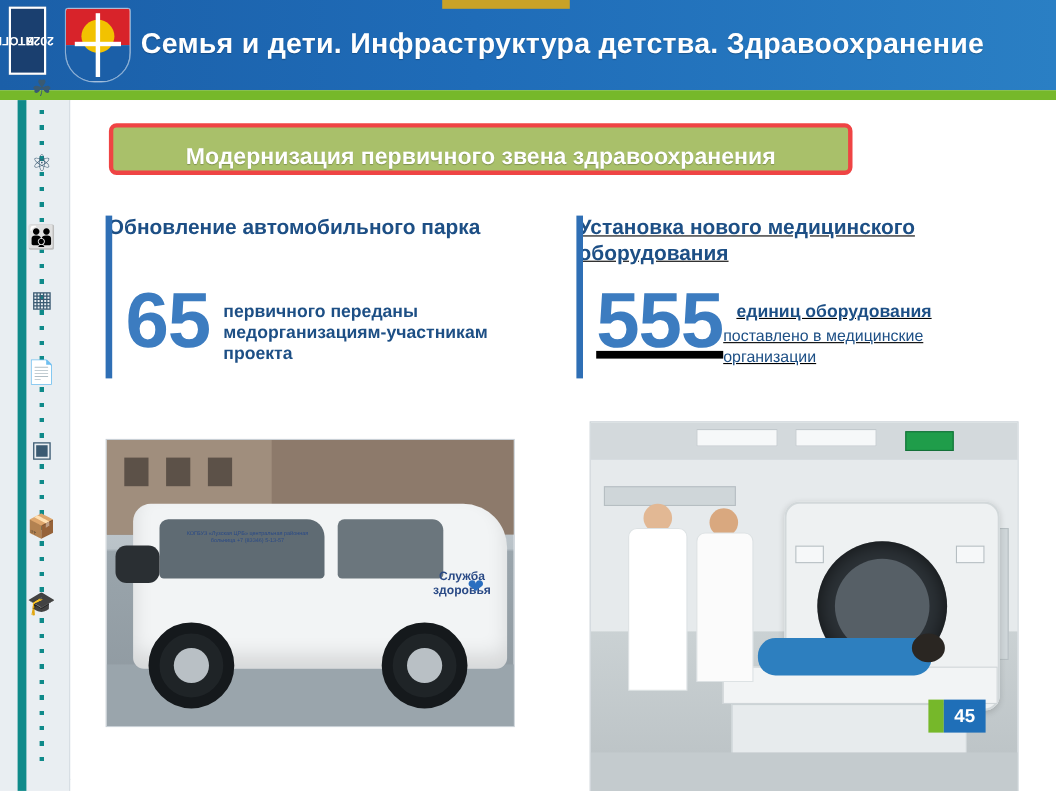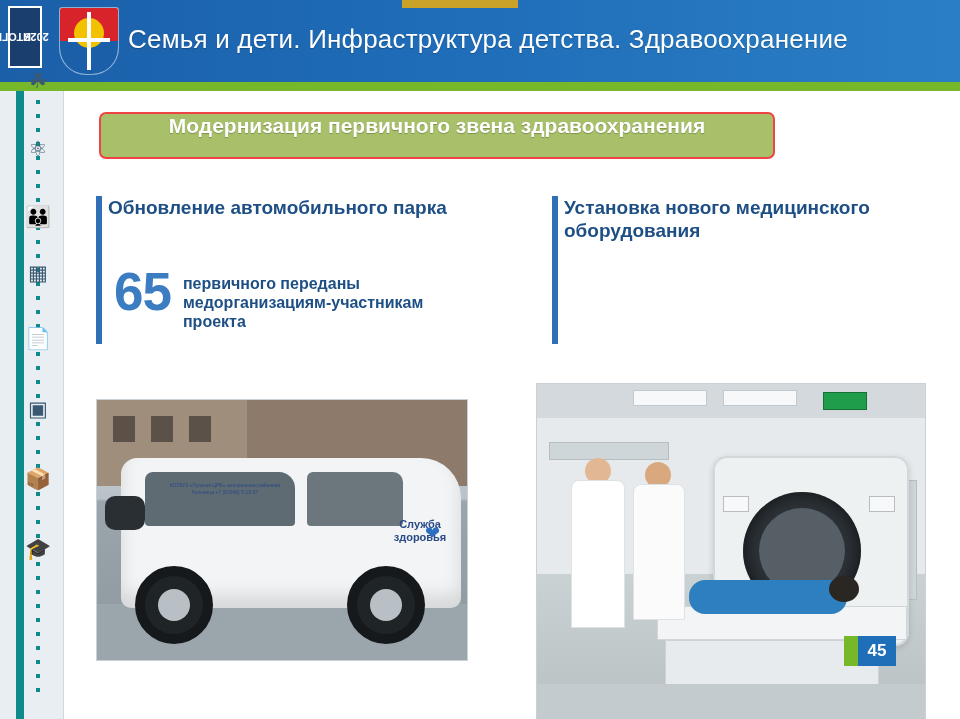--- a/index.html
+++ b/index.html
@@ -28,21 +28,21 @@
     position: absolute;
     left: 0; top: 82px;
     width: 960px; height: 9px;
     background: #76b82a;
   }
   .header-title {
     position: absolute;
     left: 128px; top: 24px;
     color: #ffffff;
     font-size: 26px;
-    font-weight: normal;
+    font-weight: bold;
     letter-spacing: 0.2px;
     white-space: nowrap;
     text-shadow: 0 1px 1px rgba(0,0,0,.25);
   }
 
   
   .top-nub {
     position: absolute;
     left: 402px; top: 0;
     width: 116px; height: 8px;
@@ -144,41 +144,41 @@
     width: 896px; height: 628px;
     background: #ffffff;
   }
 
   
   .subtitle-bar {
     position: absolute;
     left: 35px; top: 21px;
     width: 676px; height: 47px;
     background: #a9c06a;
-    border: 2px solid #ef4444;
+    border: 4px solid #ef4444;
     border-radius: 7px;
     display: flex;
-    align-items: flex-start;
+    align-items: flex-end;
     justify-content: center;
   }
   .subtitle-bar .txt {
     color: #ffffff;
     font-size: 21px;
     font-weight: bold;
     text-shadow: 0 1px 1px rgba(0,0,0,.25);
   }
 
   
   .col { position: absolute; top: 105px; }
   .col-left  { left: 32px;  width: 380px; }
-  .col-right { left: 488px; width: 390px; }
+  .col-right { left: 460px; width: 390px; text-decoration: underline; }
 
   .col-head {
     position: relative;
-    padding-left: 12px;
+    padding-left: 2px;
     min-height: 58px;
   }
   .col-head::before {
     content: "";
     position: absolute; left: 0; top: 0;
     width: 6px; height: 148px;
     background: #2f6fb5;
   }
   .col-head .h-txt {
     color: #1d4f85;
@@ -189,21 +189,21 @@
 
   .figure-row {
     position: relative;
     padding-left: 18px;
     margin-top: 10px;
     display: flex;
     align-items: flex-start;
   }
   .big-num {
     color: #3c7cc0;
-    font-size: 53px;
+    font-size: 71px;
     font-weight: bold;
     line-height: 56px;
     letter-spacing: -1px;
   }
   .big-num-desc {
     color: #1d4f85;
     font-size: 16px;
     font-weight: bold;
     line-height: 19px;
     margin-left: 12px;
@@ -413,20 +413,27 @@
         <div class="big-num">65</div>
         <div>
           <div class="big-num-desc">первичного переданы медорганизациям-участникам проекта</div>
         </div>
       </div>
     </div>
 
     <div class="col col-right">
       <div class="col-head">
         <div class="h-txt">Установка нового медицинского оборудования</div>
+      </div>
+      <div class="figure-row">
+        <div class="big-num">555</div>
+        <div>
+          <div class="big-num-desc">единиц оборудования</div>
+          <div class="sub-desc">поставлено в медицинские организации</div>
+        </div>
       </div>
     </div>
 
     <div class="photo photo-car">
       <div class="car-building"></div>
       <div class="car-building2"></div>
       <div class="car-win" style="left:16px; top:16px; width:22px; height:26px;"></div>
       <div class="car-win" style="left:54px; top:16px; width:22px; height:26px;"></div>
       <div class="car-win" style="left:92px; top:16px; width:22px; height:26px;"></div>
       <div class="car-ground"></div>

